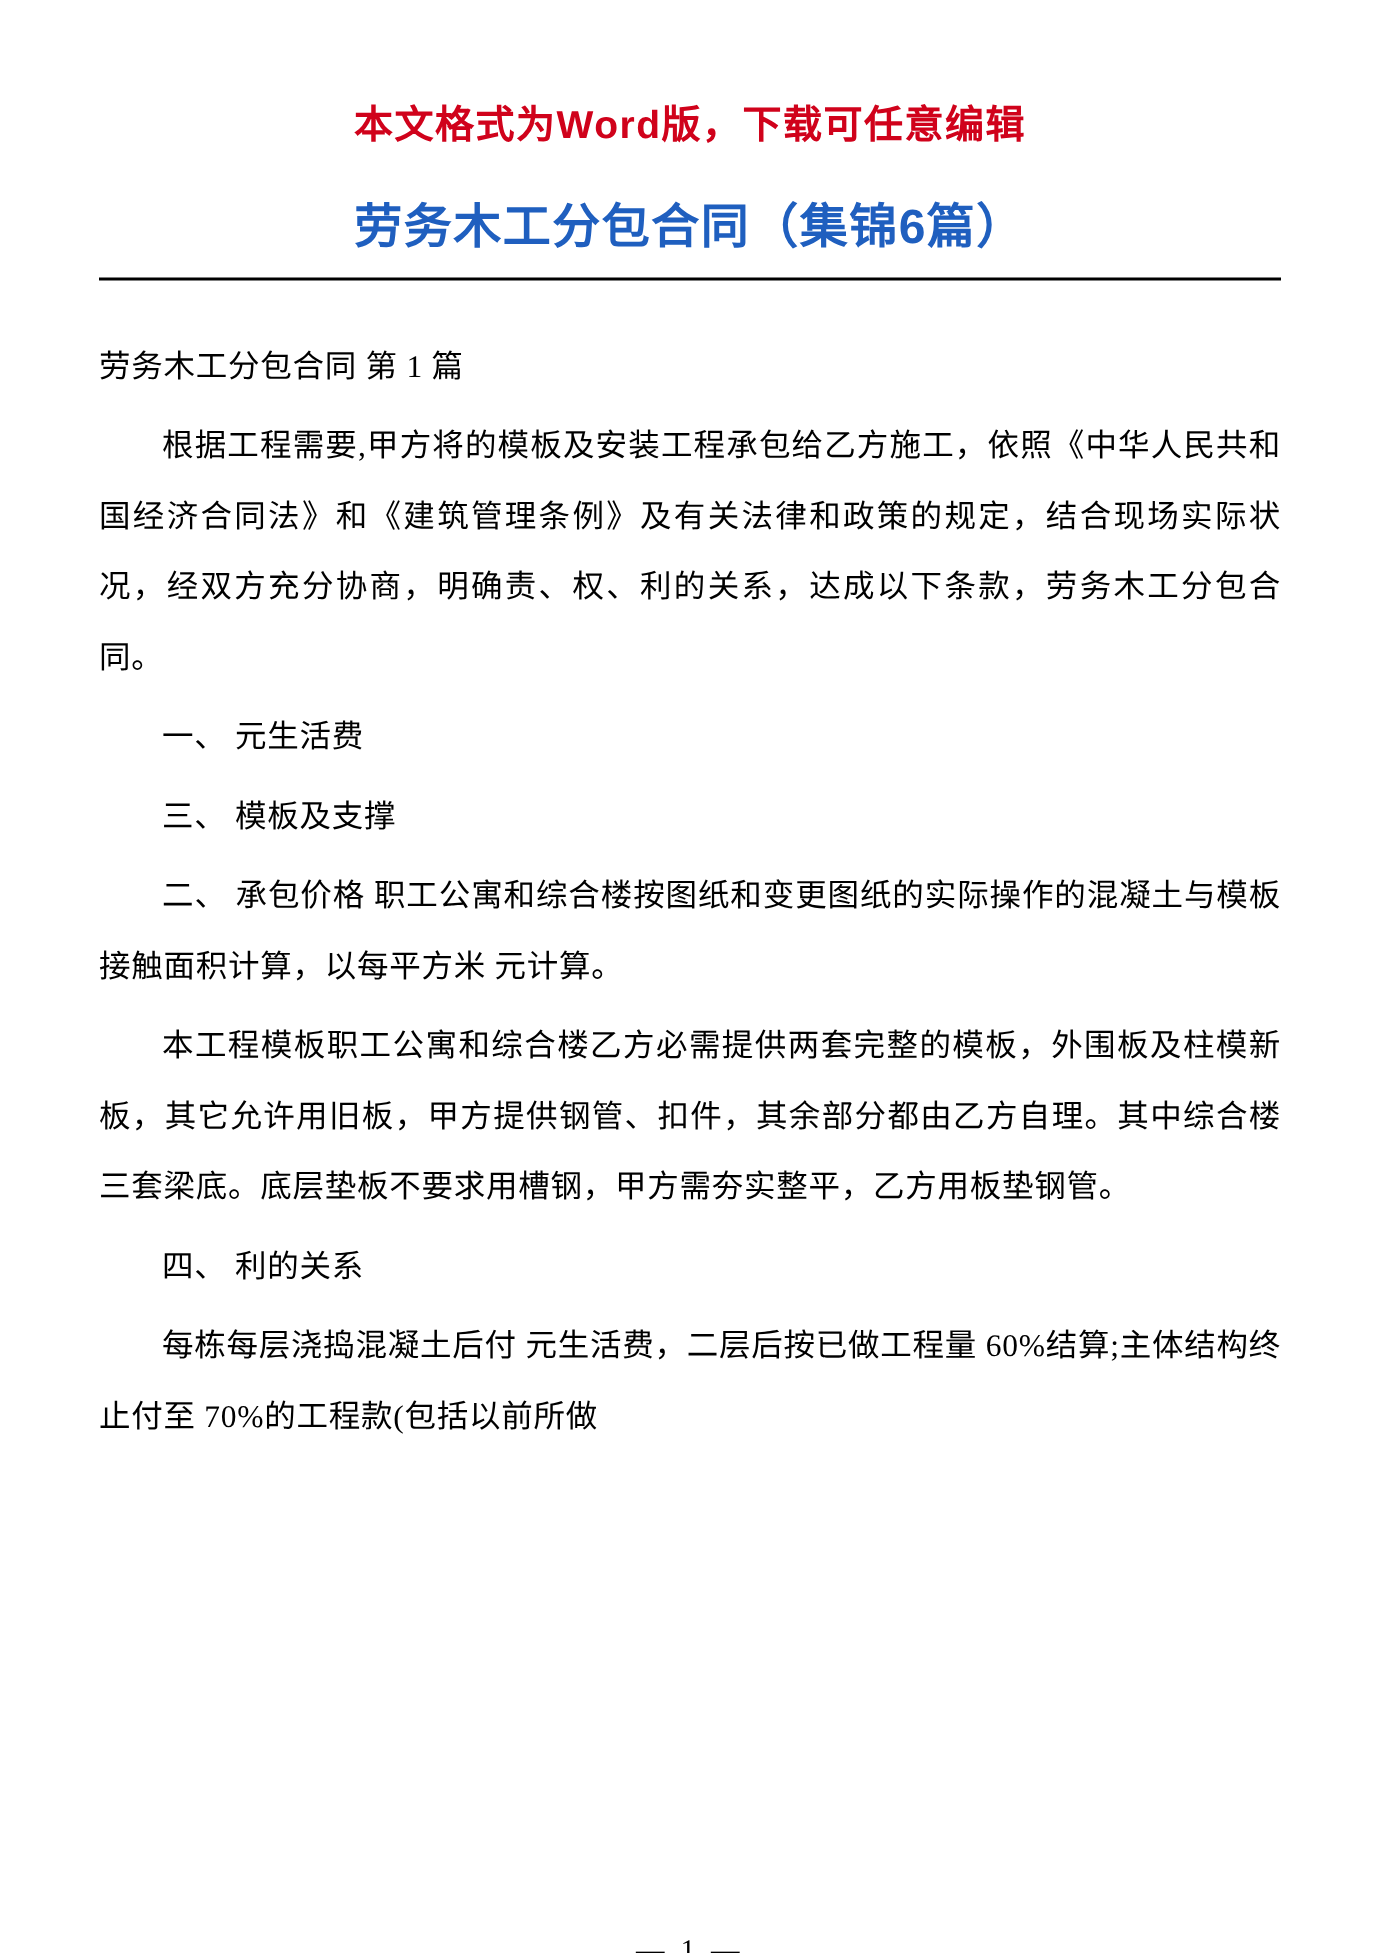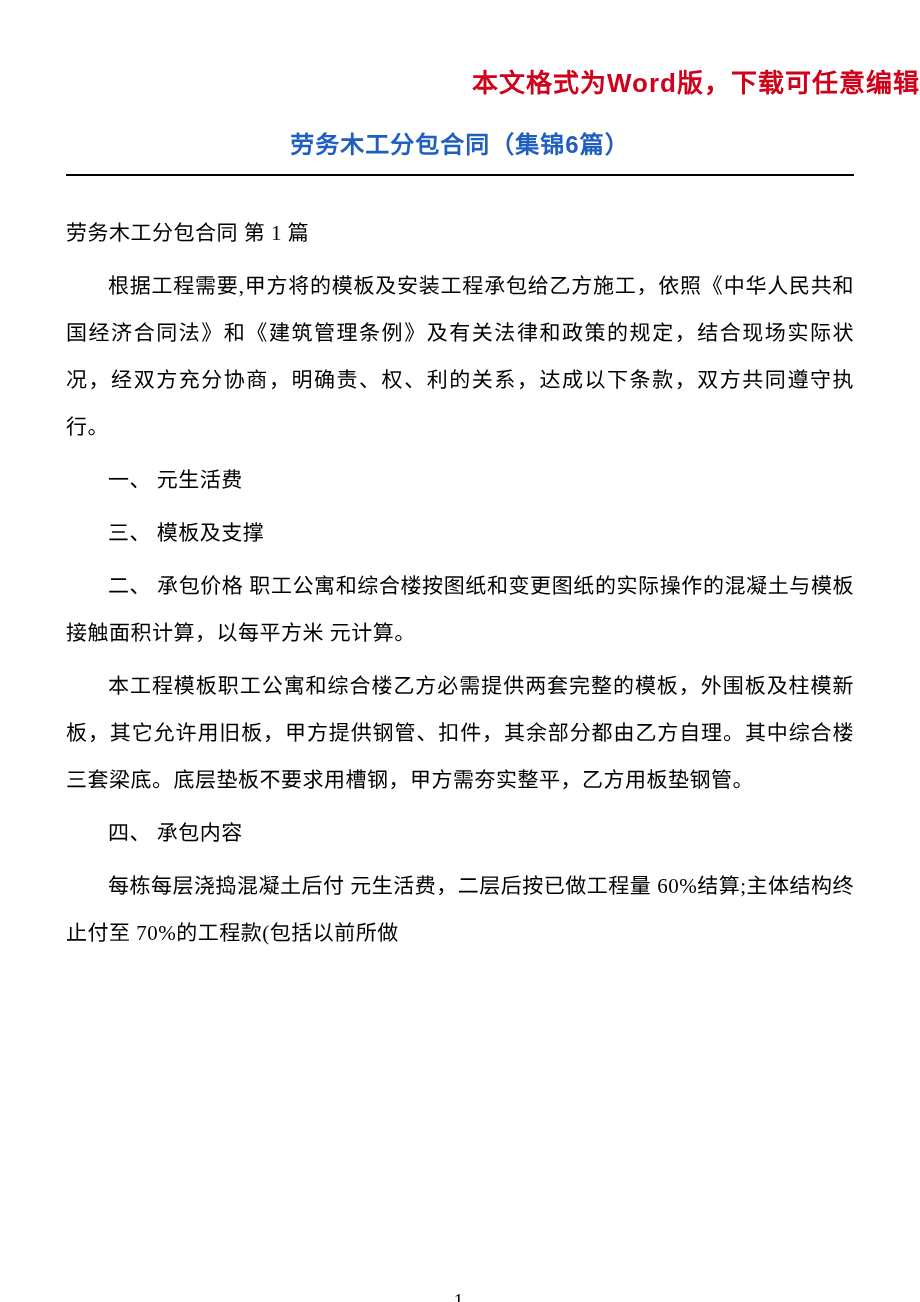--- a/index.html
+++ b/index.html
@@ -16,32 +16,32 @@
     overflow: hidden;
   }
   .page {
     width: 920px;
     height: 1302px;
     box-sizing: border-box;
     padding: 0;
     position: relative;
   }
   .banner {
-    text-align: right;
+    text-align: center;
     color: #d0021b;
     font-weight: bold;
     font-size: 26px;
     letter-spacing: 1px;
     margin-top: 62px;
     font-family: "Liberation Sans", "DejaVu Sans", sans-serif;
   }
   .doc-title {
     text-align: center;
     color: #1f5fbf;
-    font-size: 24px;
+    font-size: 32px;
     font-weight: bold;
     margin-top: 26px;
     letter-spacing: 1px;
     font-family: "Liberation Sans", "DejaVu Sans", sans-serif;
   }
   .rule {
     border: none;
     border-top: 2px solid #000;
     margin: 14px 66px 0 66px;
   }
@@ -78,24 +78,24 @@
 <div class="page">
 
   <div class="banner">本文格式为Word版，下载可任意编辑</div>
 
   <div class="doc-title">劳务木工分包合同（集锦6篇）</div>
 
   <hr class="rule">
 
   <div class="content">
     <p class="noindent">劳务木工分包合同  第 1 篇</p>
-    <p class="indent">根据工程需要,甲方将的模板及安装工程承包给乙方施工，依照《中华人民共和国经济合同法》和《建筑管理条例》及有关法律和政策的规定，结合现场实际状况，经双方充分协商，明确责、权、利的关系，达成以下条款，双方共同遵守执行。</p>
+    <p class="indent">根据工程需要,甲方将的模板及安装工程承包给乙方施工，依照《中华人民共和国经济合同法》和《建筑管理条例》及有关法律和政策的规定，结合现场实际状况，经双方充分协商，明确责、权、利的关系，达成以下条款，劳务木工分包合同。</p>
     <p class="indent">一、 元生活费</p>
     <p class="indent">三、 模板及支撑</p>
     <p class="indent">二、 承包价格 职工公寓和综合楼按图纸和变更图纸的实际操作的混凝土与模板接触面积计算，以每平方米 元计算。</p>
     <p class="indent">本工程模板职工公寓和综合楼乙方必需提供两套完整的模板，外围板及柱模新板，其它允许用旧板，甲方提供钢管、扣件，其余部分都由乙方自理。其中综合楼三套梁底。底层垫板不要求用槽钢，甲方需夯实整平，乙方用板垫钢管。</p>
-    <p class="indent">四、 承包内容</p>
+    <p class="indent">四、 利的关系</p>
     <p class="indent">每栋每层浇捣混凝土后付 元生活费，二层后按已做工程量 60%结算;主体结构终止付至 70%的工程款(包括以前所做</p>
   </div>
 
   <div class="footer">— 1 —</div>
 
 </div>
 
 </body></html>

